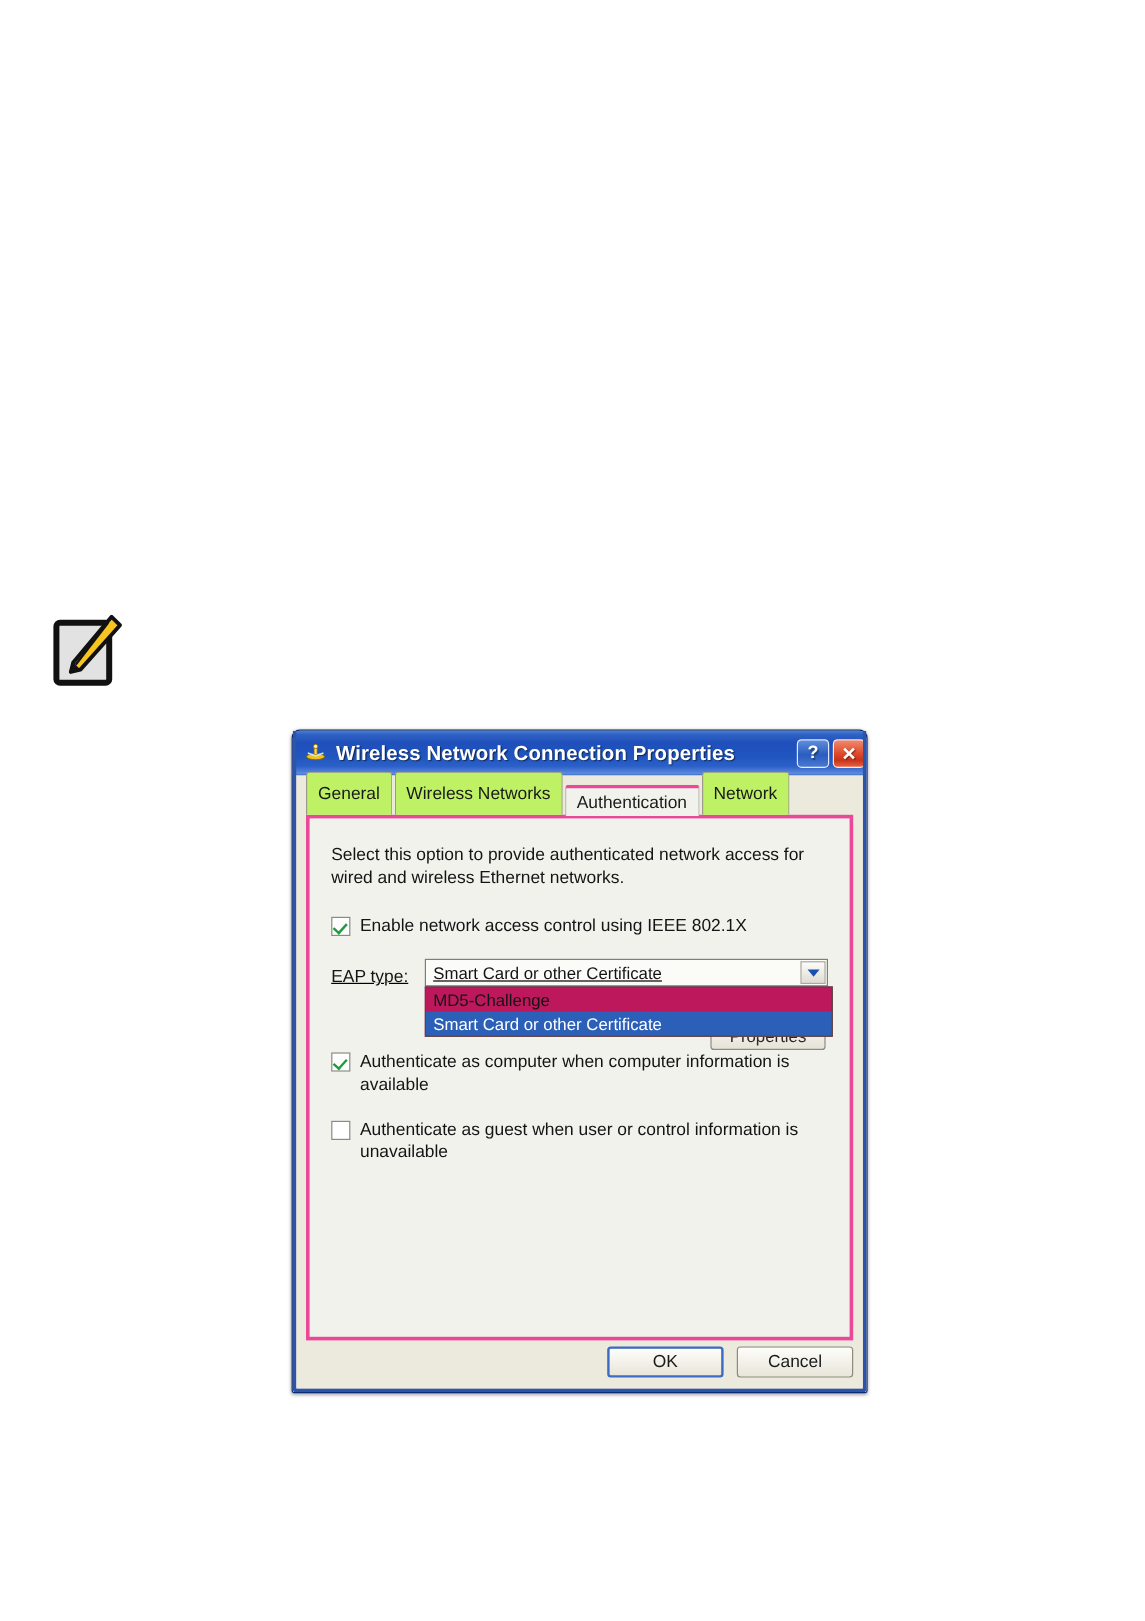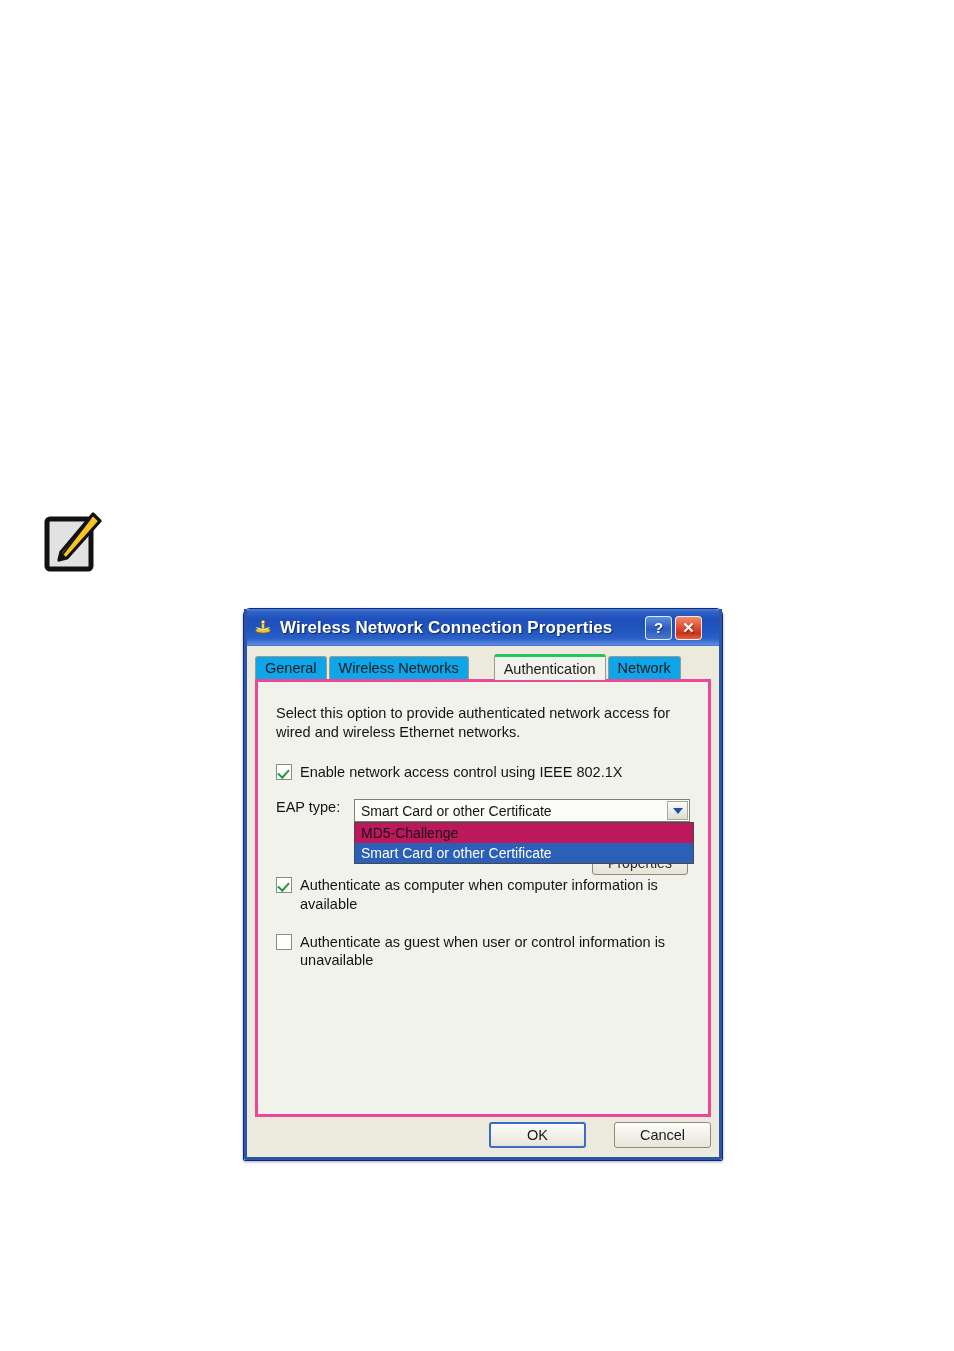--- a/index.html
+++ b/index.html
@@ -46,21 +46,21 @@
 
   
   .titlebar {
     height: 37px;
     border-radius: 6px 6px 0 0;
     background: linear-gradient(180deg,
       #4b7fd4 0%, #2f62c4 8%, #1f4fbb 28%,
       #2055bf 58%, #2a60c8 80%, #5c8ade 96%, #3f6fc9 100%);
     display: flex;
     align-items: center;
-    padding: 0 20px 0 9px;
+    padding: 0 1px 0 9px;
     position: relative;
     overflow: hidden;
   }
   .title-icon { width: 20px; height: 20px; flex: 0 0 auto; margin-right: 7px; }
   .title-text {
     color: #ffffff;
     font-size: 17px;
     font-weight: bold;
     letter-spacing: .1px;
     text-shadow: 1px 1px 1px rgba(0,0,0,.55);
@@ -83,41 +83,40 @@
   
   .tabstrip {
     position: relative;
     margin: 8px 11px 0 11px;
     height: 25px;
     display: flex;
     align-items: flex-end;
     z-index: 3;
   }
   .tab {
-    height: 23px;
+    height: 36px;
     padding: 0 9px;
-    background: #0ea5e9;
+    background: #bef264;
     border: 1px solid #9c9a8e;
     border-bottom: none;
     border-radius: 3px 3px 0 0;
     font-size: 14.5px;
     color: #1a1a1a;
     display: flex; align-items: center;
     margin-right: 2px;
     cursor: pointer;
     white-space: nowrap;
   }
   .tab.active {
     height: 26px;
     background: #f2f2ec;
-    border-top: 3px solid #22c55e;
+    border-top: 3px solid #ec4899;
     position: relative;
     z-index: 4;
     margin-bottom: -1px;
-    margin-left: 23px;
   }
 
   
   .panel {
     position: relative;
     margin: 0 11px;
     height: 438px;
     background: #f2f2ec;
     border: 3px solid #ec4899;
     z-index: 2;
@@ -147,21 +146,21 @@
     position: absolute;
     left: 3px; top: 2px;
     width: 5px; height: 9px;
     border: solid #1f9b3d;
     border-width: 0 2.5px 2.5px 0;
     transform: rotate(42deg);
   }
   .chk-label { font-size: 14.5px; color: #141414; line-height: 1.26; }
 
   
-  .eap-row { display: flex; align-items: flex-start; position: relative; margin-bottom: 0; }
+  .eap-row { display: flex; align-items: flex-end; position: relative; margin-bottom: 0; text-decoration: underline; }
   .eap-label { font-size: 14.5px; color: #141414; width: 78px; flex: 0 0 auto; }
   .combo {
     position: relative;
     width: 340px;
     height: 23px;
     background: #fbfbf7;
     border: 1px solid #7f7f75;
     display: flex; align-items: center;
     padding-left: 6px;
     font-size: 14px;
@@ -223,21 +222,21 @@
 
   
   .footer {
     position: absolute;
     left: 11px; right: 11px;
     bottom: 10px;
     height: 30px;
     display: flex;
     justify-content: flex-end;
     align-items: center;
-    gap: 28px;
+    gap: 11px;
   }
   .btn {
     width: 97px; height: 26px;
     background: linear-gradient(180deg,#fdfdfa,#e8e5d9);
     border: 1px solid #8d8b80;
     border-radius: 3px;
     font-size: 14.5px;
     color: #1a1a1a;
     display: flex; align-items: center; justify-content: center;
     cursor: pointer;

